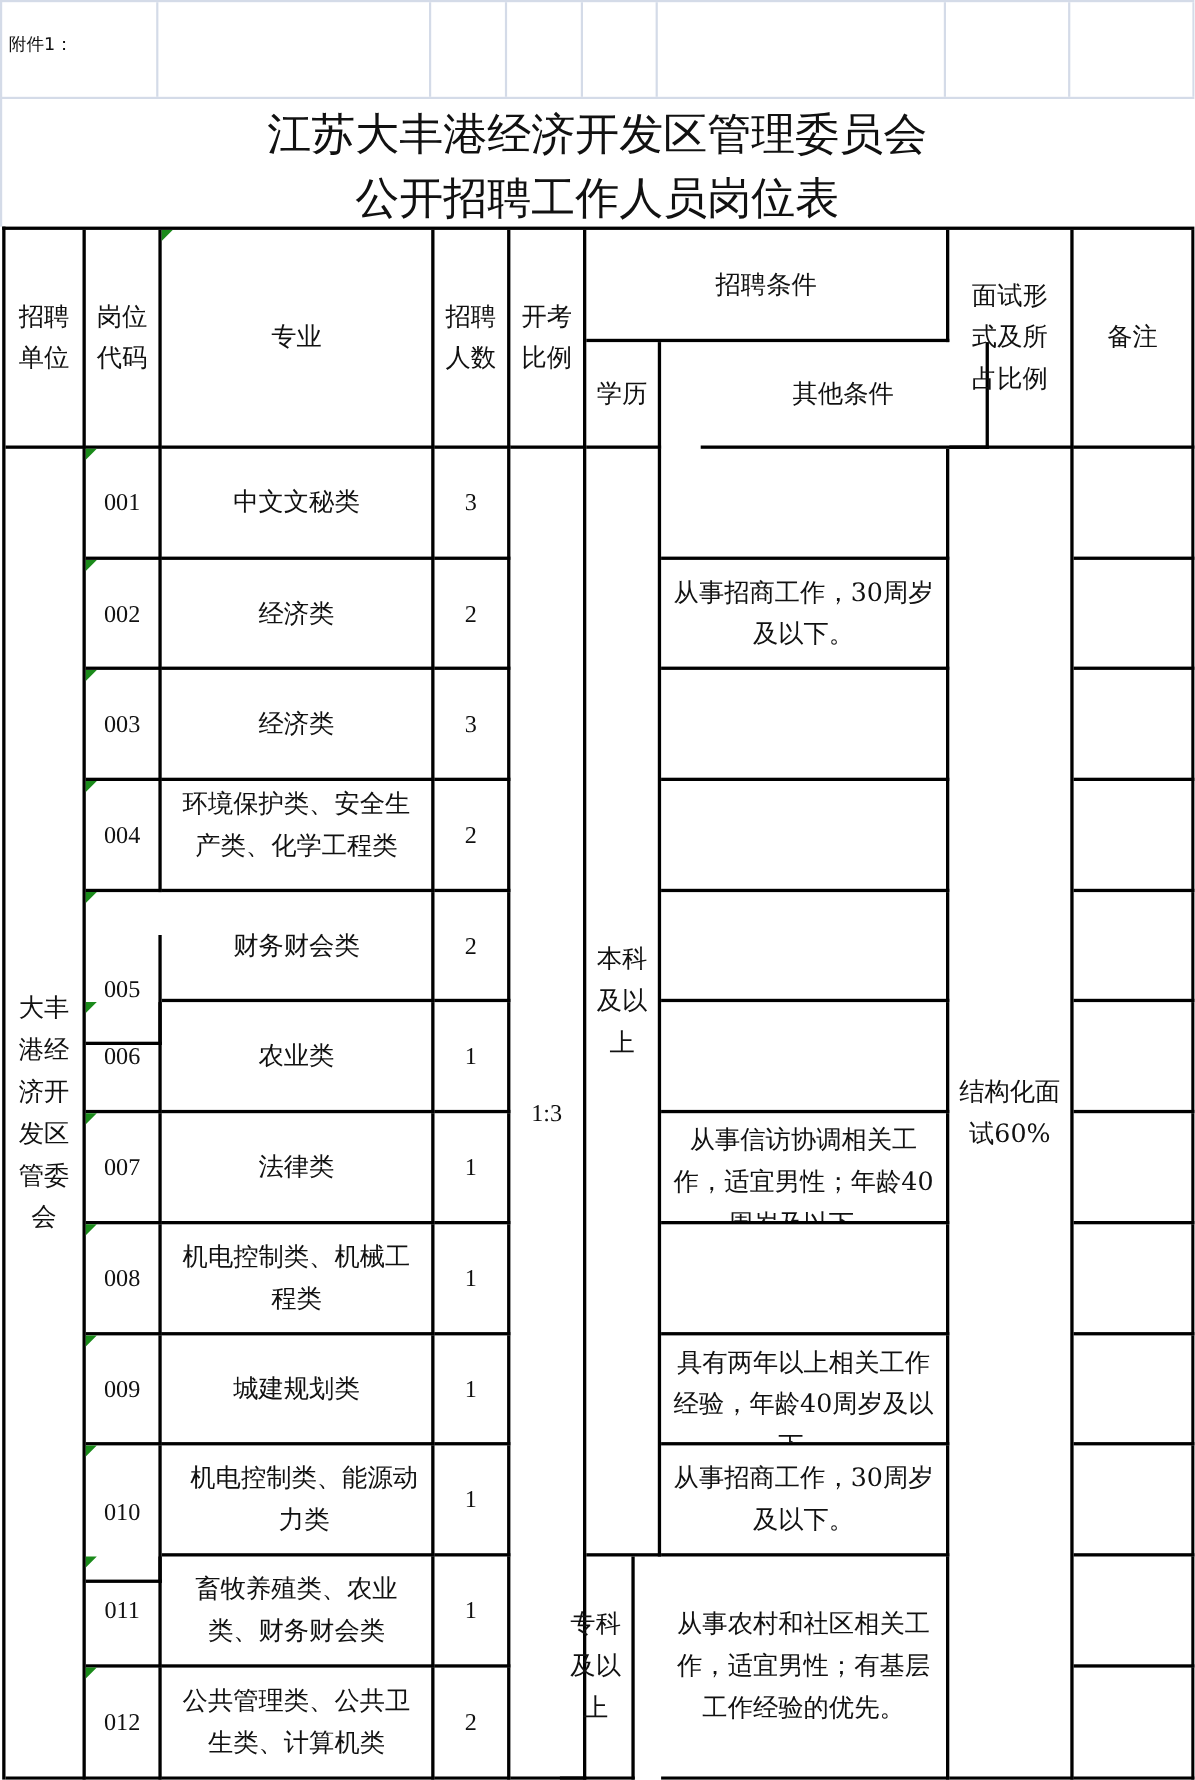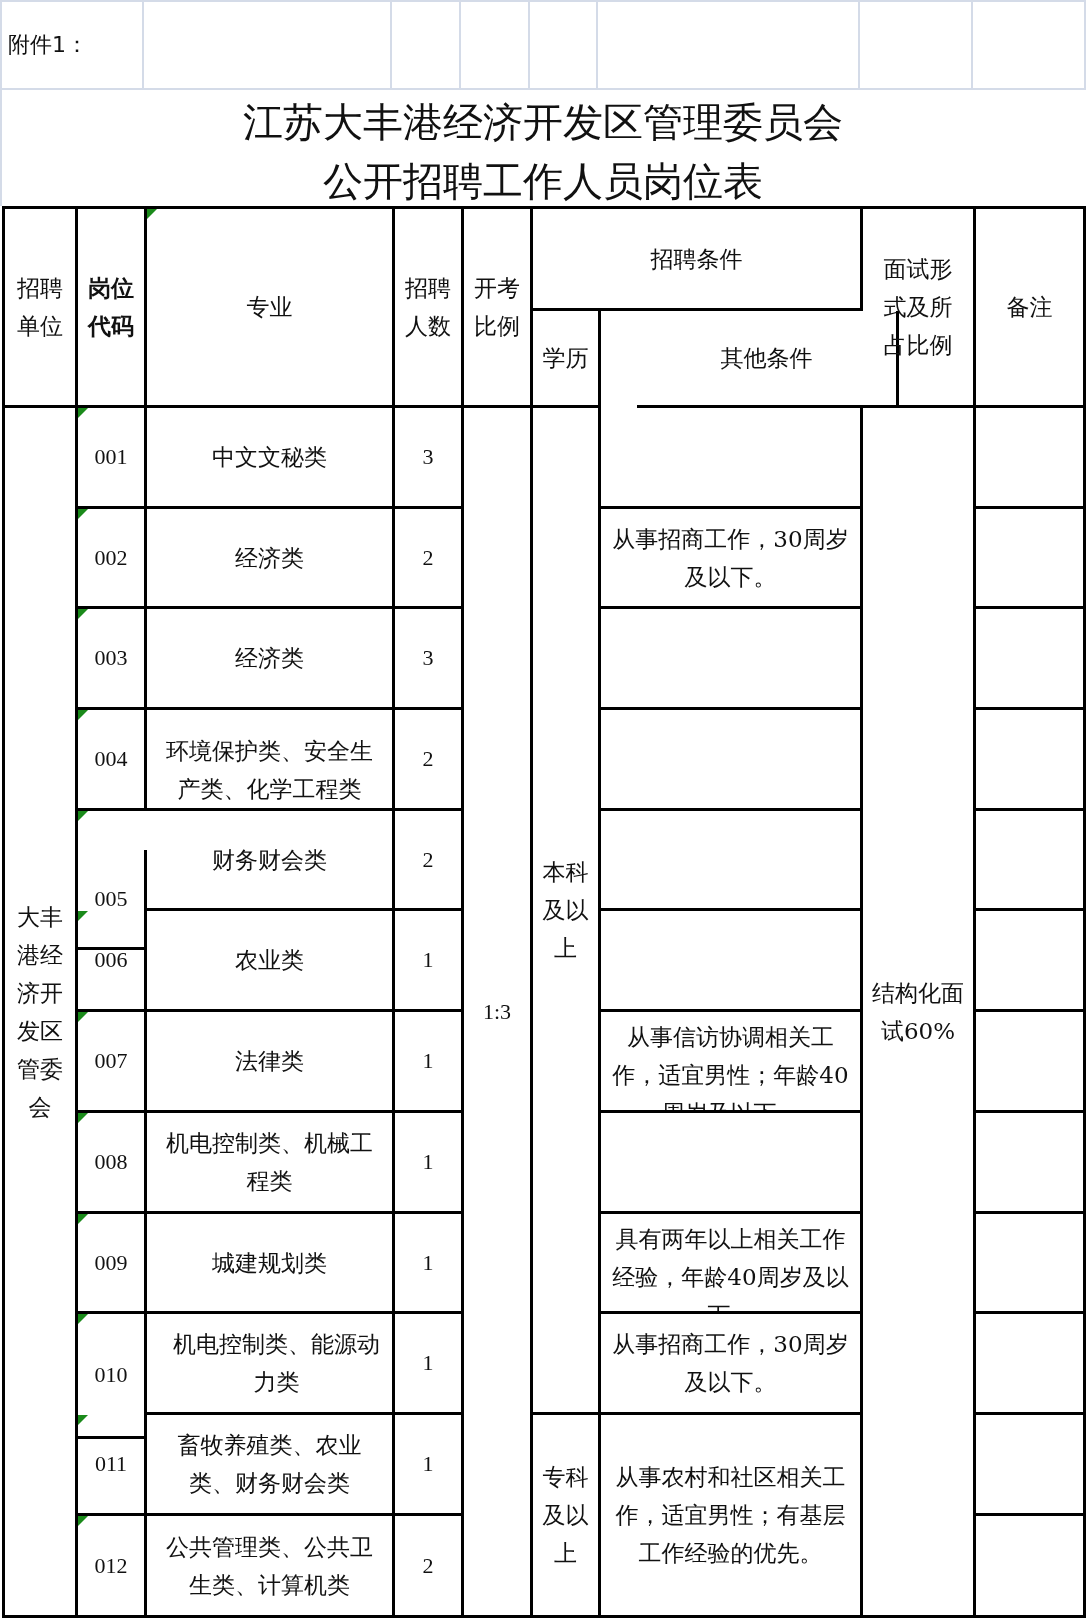--- a/index.html
+++ b/index.html
@@ -1,32 +1,32 @@
 <!DOCTYPE html>
 <html><head>
 <meta charset="utf-8">
 <style>
   html, body { margin:0; padding:0; background:#ffffff; }
   body { width:1086px; height:1618px; position:relative; overflow:hidden;
          font-family:"DejaVu Serif","Liberation Serif",serif; color:#111; }
   .pre-cell { position:absolute; top:2px; height:86px; border-right:2px solid #d4dbe8; box-sizing:border-box; }
   .pre-row { position:absolute; left:0; top:0; width:1086px; height:90px; border-top:2px solid #d4dbe8; border-bottom:2px solid #d4dbe8; border-left:2px solid #d4dbe8; box-sizing:border-box; }
-  .attach { position:absolute; left:8px; top:30px; font-size:22px; font-family:"DejaVu Sans","Liberation Sans",sans-serif; }
+  .attach { position:absolute; left:8px; top:30px; font-size:16px; font-family:"DejaVu Sans","Liberation Sans",sans-serif; }
   .title-area { position:absolute; left:0; top:90px; width:1086px; height:116px; border-left:2px solid #d4dbe8; box-sizing:border-box; }
   .title-line { position:absolute; left:0; width:1086px; text-align:center; font-family:"DejaVu Sans","Liberation Sans",sans-serif; font-size:40px; line-height:48px; }
   .t1 { top:98px; }
   .t2 { top:157px; }
   .c { position:absolute; box-sizing:border-box; border-right:3px solid #000; border-bottom:3px solid #000;
        display:flex; align-items:center; justify-content:center; text-align:center;
        font-size:23px; line-height:38px; overflow:hidden; padding:0 10px; }
   .num { font-family:"Liberation Serif","DejaVu Serif",serif; font-size:22px; }
   .frame { position:absolute; left:2px; top:206px; width:1084px; height:1412px; border-left:3px solid #000; border-top:3px solid #000; box-sizing:border-box; }
   .tri { position:absolute; width:0; height:0; border-top:10px solid #1a8a1a; border-right:10px solid transparent; }
   .wrap { display:block; width:100%; }
-  .clip { align-items:flex-start; padding-top:22px; }
+  .clip { align-items:flex-start; padding-top:2px; }
 </style>
 </head>
 <body>
 
 <div class="pre-row"></div>
 <div class="pre-cell" style="left:0;width:144px;"></div>
 <div class="pre-cell" style="left:144px;width:248px;"></div>
 <div class="pre-cell" style="left:392px;width:69px;"></div>
 <div class="pre-cell" style="left:461px;width:69px;"></div>
 <div class="pre-cell" style="left:530px;width:68px;"></div>
@@ -38,21 +38,21 @@
 <div class="title-area"></div>
 <div class="title-line t1">江苏大丰港经济开发区管理委员会</div>
 <div class="title-line t2">公开招聘工作人员岗位表</div>
 
 <div class="frame"></div>
 
 <div class="c" style="left:5px;top:209px;width:73px;height:199px;">
     <span class="wrap" style="width:50px;margin:auto;">招聘单位</span>
   </div>
 <div class="c" style="left:78px;top:209px;width:69px;height:199px;">
-    <span class="wrap" style="width:50px;margin:auto;font-weight:bold;">岗位代码</span>
+    <span class="wrap" style="width:50px;margin:auto;">岗位代码</span>
   </div>
 <div class="c" style="left:147px;top:209px;width:248px;height:199px;">
     <span>专业</span>
   </div>
 <div class="tri" style="left:147px;top:209px;"></div>
 <div class="c" style="left:395px;top:209px;width:69px;height:199px;">
     <span class="wrap" style="width:50px;margin:auto;">招聘人数</span>
   </div>
 <div class="c" style="left:464px;top:209px;width:69px;height:199px;">
     <span class="wrap" style="width:50px;margin:auto;">开考比例</span>
@@ -77,21 +77,21 @@
     <span class="wrap" style="width:50px;margin:auto;">大丰港经济开发区管委会</span>
   </div>
 
 <div class="c num" style="left:464px;top:408px;width:69px;height:1210px;">
     <span>1:3</span>
   </div>
 
 <div class="c" style="left:533px;top:408px;width:68px;height:1007px;padding:0;">
     <span class="wrap" style="width:50px;margin:auto;">本科及以上</span>
   </div>
-<div class="c" style="left:533px;top:1415px;width:68px;height:203px;padding:0;">
+<div class="c" style="left:509px;top:1415px;width:68px;height:203px;padding:0;">
     <span class="wrap" style="width:50px;margin:auto;">专科及以上</span>
   </div>
 
 <div class="c" style="left:863px;top:408px;width:113px;height:1210px;padding:0 6px;">
     <span>结构化面试60%</span>
   </div>
 
 <div class="c num" style="left:78px;top:408px;width:69px;height:101px;">001</div>
 <div class="tri" style="left:78px;top:408px;"></div>
 <div class="c" style="left:147px;top:408px;width:248px;height:101px;">中文文秘类</div>

